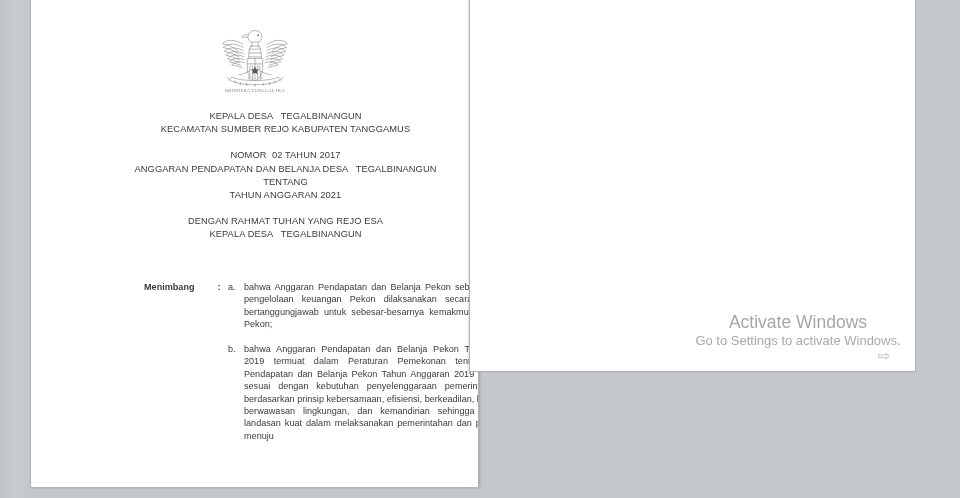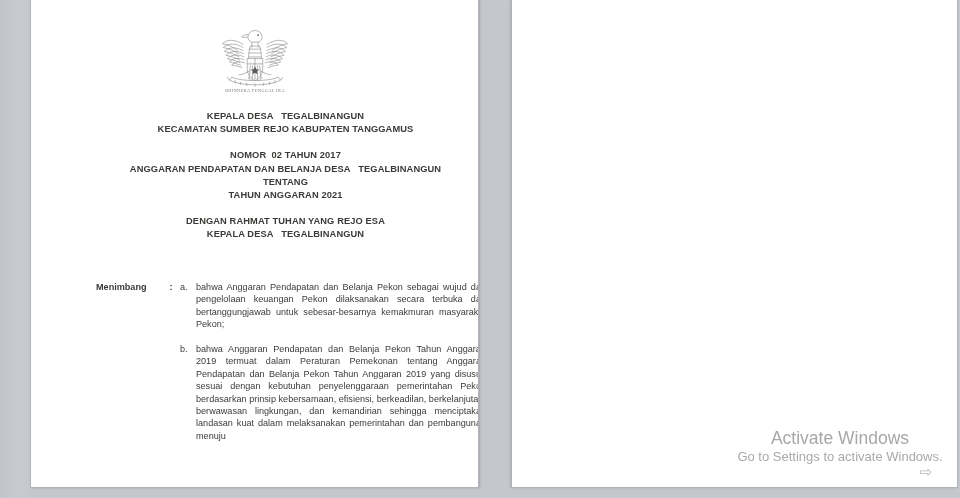--- a/index.html
+++ b/index.html
@@ -28,23 +28,23 @@
     box-sizing: border-box;
     overflow: hidden;
   }
   #page-left {
     left: 30px;
     width: 449px;
     height: 488px;
     box-shadow: 1px 0 2px rgba(0,0,0,0.18);
   }
   #page-right {
-    left: 511px;
+    left: 469px;
     width: 447px;
-    height: 488px;
+    height: 372px;
     box-shadow: -1px 0 2px rgba(0,0,0,0.12);
   }
   .doc {
     position: absolute;
     inset: 0;
     color: #3b3b38;
     font-size: 9.1px;
     line-height: 12.4px;
   }
 
@@ -63,32 +63,33 @@
     filter: grayscale(100%);
     opacity: .92;
   }
 
   
   .titleblock {
     position: absolute;
     left: 0;
     width: 509px;
     text-align: center;
-    font-weight: bold;
+    font-weight: normal;
     font-size: 9.3px;
     letter-spacing: .1px;
     color: #3a3a37;
   }
   .tl { display: block; line-height: 13.2px; white-space: pre; }
   .gap-md { height: 13px; }
 
   
   .clause {
     position: absolute;
     display: block;
+    margin-left: 48px;
   }
   .row {
     display: flex;
     align-items: flex-start;
   }
   .lbl {
     font-weight: bold;
     white-space: nowrap;
     flex: 0 0 auto;
   }

